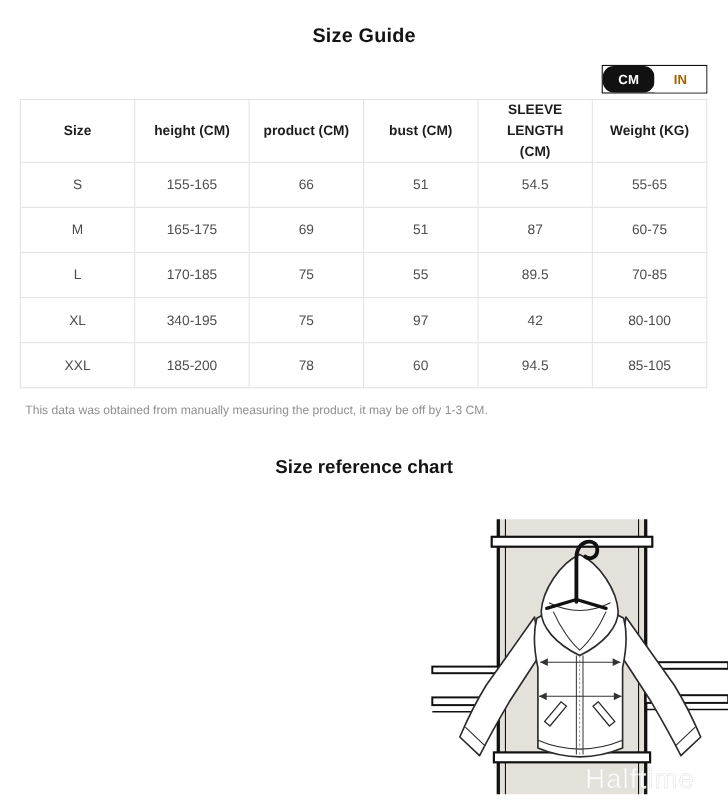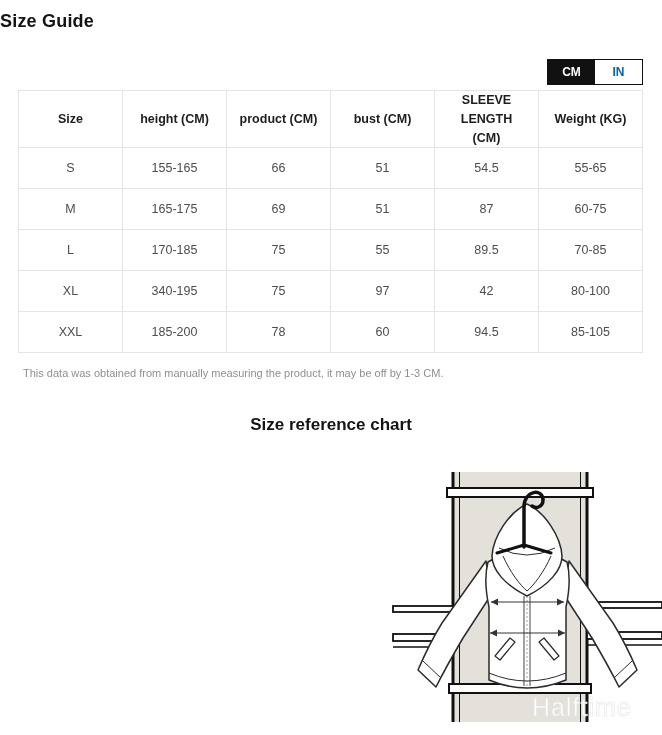--- a/index.html
+++ b/index.html
@@ -5,26 +5,26 @@
   :root{
     --toggle-bg:#111111;
     --toggle-text:#ffffff;
     --table-border:#e4e4e4;
     --band-fill:#e4e0da;
   }
   *{box-sizing:border-box;}
   html,body{margin:0;padding:0;background:#ffffff;}
   body{font-family:"Liberation Sans","DejaVu Sans",sans-serif;}
   .page{position:relative;width:662px;height:735px;background:#ffffff;overflow:hidden;}
-  .page-title{position:absolute;top:0;left:0;right:0;margin:0;padding-top:11px;
-    text-align:left;font-size:18px;font-weight:700;color:#141414;letter-spacing:0.2px;}
+  .page-title{position:absolute;top:0;left:0;right:0;margin:0;padding-top:22px;
+    text-align:center;font-size:18px;font-weight:700;color:#141414;letter-spacing:0.2px;}
   .unit-toggle{position:absolute;top:59px;right:19px;display:flex;border:1px solid #111;}
-  .unit-btn{width:47px;height:24px;border:none;padding:0;margin:0;background:#fff;color:#0369a1;
+  .unit-btn{width:47px;height:24px;border:none;padding:0;margin:0;background:#fff;color:#a16207;
     font-family:inherit;font-size:12px;font-weight:600;line-height:24px;cursor:pointer;}
-  .unit-btn.active{background:var(--toggle-bg);color:var(--toggle-text);}
+  .unit-btn.active{background:var(--toggle-bg);color:var(--toggle-text);border-radius:10px;}
   .size-table{position:absolute;top:90px;left:18px;width:625px;border-collapse:collapse;table-layout:fixed;}
   .size-table th,.size-table td{border:1px solid var(--table-border);text-align:center;
     vertical-align:middle;font-size:12.5px;}
   .size-table th{height:52px;padding:0 12px;font-weight:700;color:#1d1d1d;line-height:1.5;}
   .size-table td{height:41px;padding:0 4px;font-weight:400;color:#4d4d4d;}
   .footnote{position:absolute;top:362px;left:18px;margin:5px;font-size:11px;color:#8f8f8f;}
   .section-title{position:absolute;top:415px;left:0;right:0;margin:0;text-align:center;
     font-size:17px;font-weight:700;color:#141414;}
   .illustration{position:absolute;left:330px;top:455px;}
   .watermark-text{font-family:"Liberation Sans","DejaVu Sans",sans-serif;font-size:25px;letter-spacing:1px;}

